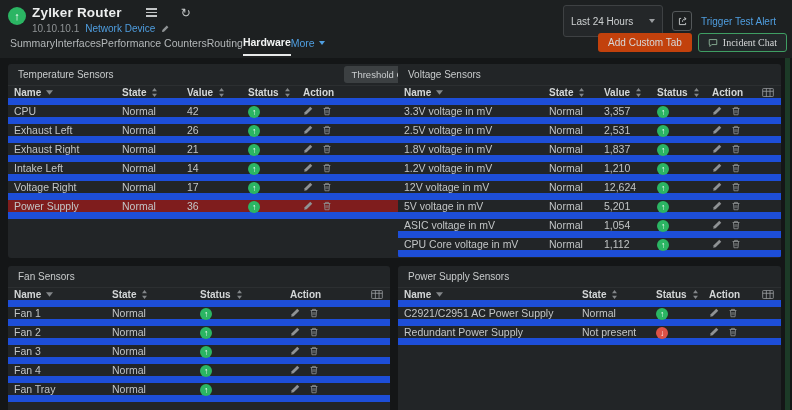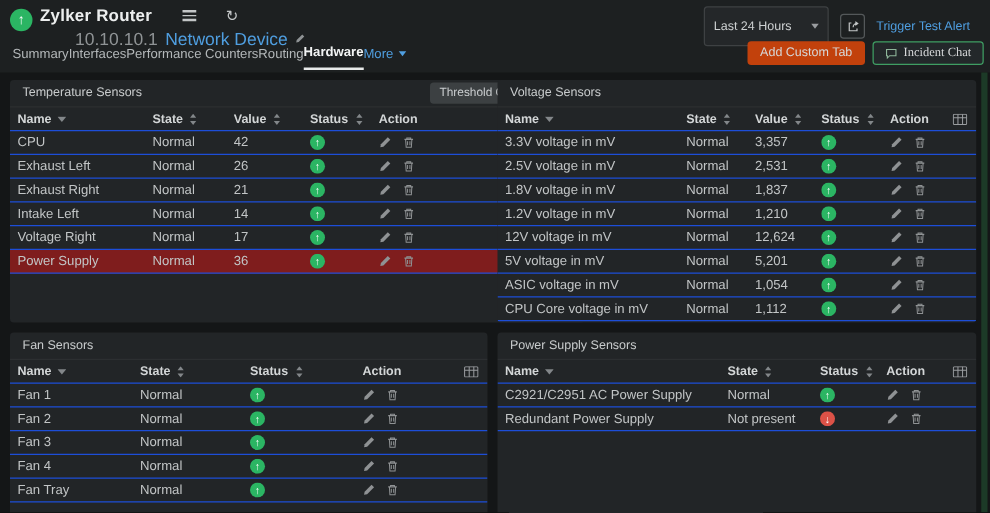--- a/index.html
+++ b/index.html
@@ -10,21 +10,21 @@
   
   .topbar { position:absolute; left:0; top:0; width:100%; height:58px; background:#1d2021; }
   .device-block { position:absolute; left:8px; top:5px; display:flex; align-items:flex-start; gap:6px; }
   .avatar { width:18px; height:18px; border-radius:50%; background:var(--up,#2bb563); color:#fff;
             display:flex; align-items:center; justify-content:center; font-size:11px; font-weight:bold; margin-top:2px; }
   .device-title-row { display:flex; align-items:center; gap:24px; }
   .device-name { font-size:13.5px; font-weight:bold; color:#eceeee; letter-spacing:.2px; }
   .hamburger { display:inline-flex; flex-direction:column; gap:2px; cursor:pointer; }
   .hamburger i { display:block; width:11px; height:1.5px; background:#c3c6c7; }
   .refresh { color:#c3c6c7; font-size:12px; line-height:12px; cursor:pointer; }
-  .device-sub-row { display:flex; align-items:center; gap:6px; margin-top:3px; font-size:14px; color:#8f9395;margin-left:28px; }
+  .device-sub-row { display:flex; align-items:center; gap:6px; margin-top:3px; font-size:10px; color:#8f9395; }
   .type-link { color:var(--blue,#4f9ee0); cursor:pointer; }
   .mini-ic { color:#8f9395; display:inline-flex; cursor:pointer; }
 
   .row1 { position:absolute; top:5px; left:563px; display:flex; align-items:center; gap:9px; }
   .select { width:100px; height:32px; background:#242729; border:1px solid #3e4143; border-radius:3px;
             display:flex; align-items:center; justify-content:space-between; padding:0 7px; font-size:10px; color:#cdd0d1; cursor:pointer; }
   .caret { width:0; height:0; border-left:3.5px solid transparent; border-right:3.5px solid transparent; border-top:4px solid #9a9da0; }
   .icon-btn { width:20px; height:20px; background:transparent; border:1px solid #54585a; border-radius:3px;
               display:flex; align-items:center; justify-content:center; color:#c3c6c7; cursor:pointer; }
   .trigger-link { font-size:10px; color:var(--blue,#4f9ee0); text-decoration:none; cursor:pointer; }
@@ -47,21 +47,21 @@
   .p0 { left:8px;   top:64px;  width:460px; height:194px; }
   .p1 { left:398px; top:64px;  width:383px; height:194px; }
   .p2 { left:8px;   top:266px; width:382px; height:150px; }
   .p3 { left:398px; top:266px; width:383px; height:150px; }
   .panel-head { height:22px; display:flex; align-items:center; justify-content:space-between;
                 padding:0 7px 0 10px; border-bottom:1px solid #2c2f31; }
   .panel-title { font-size:10px; color:#c8cbcc; }
   .thresh-btn { background:#3c4042; color:#cbced0; border:none; border-radius:3px; font-size:9.5px;
                 padding:3px 8px; font-family:inherit; cursor:pointer; }
 
-  .trow { display:flex; align-items:center; height:19px; padding-left:6px; border-bottom:1px solid #1d4ed8; }
+  .trow { display:flex; align-items:center; height:19px; padding-left:6px; border-bottom:7px solid #1d4ed8; }
   .thead { font-weight:bold; color:#d3d6d7; }
   .thead .cell { display:flex; align-items:center; gap:5px; font-size:10px; }
   .drow { font-size:10.5px; color:#c2c5c6; }
   .drow.hl { background:#7f1d1d; }
   .cell { overflow:hidden; white-space:nowrap; }
   .sort { color:#83878a; display:inline-flex; align-items:center; }
   .gridic { margin-left:auto; padding-right:7px; color:#9a9da0; display:inline-flex; cursor:pointer; }
 
   
   .p0 .trow > .cell:nth-child(1){flex:0 0 108px} .p0 .trow > .cell:nth-child(2){flex:0 0 65px}

